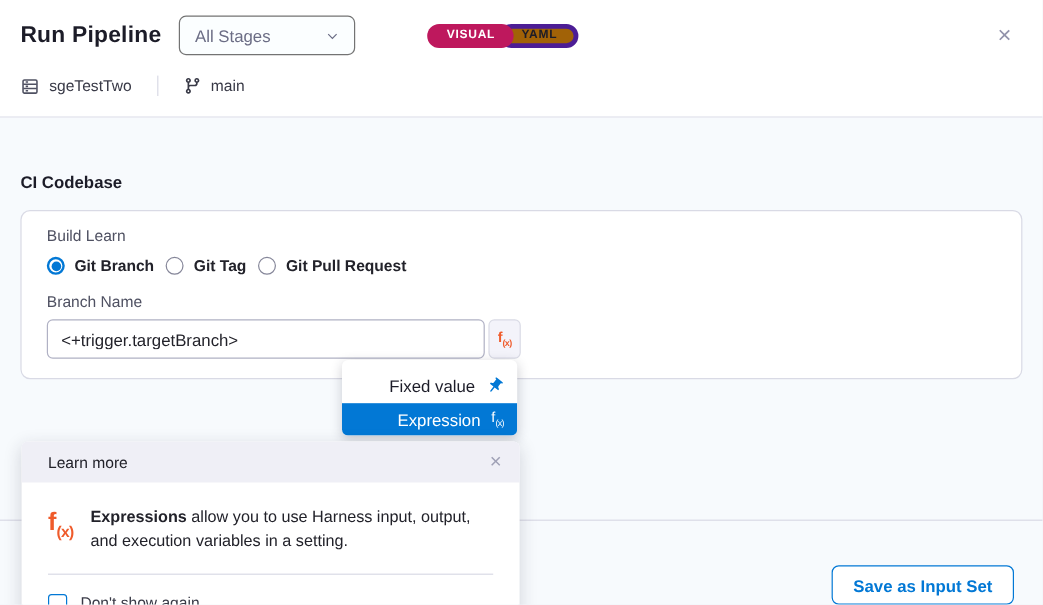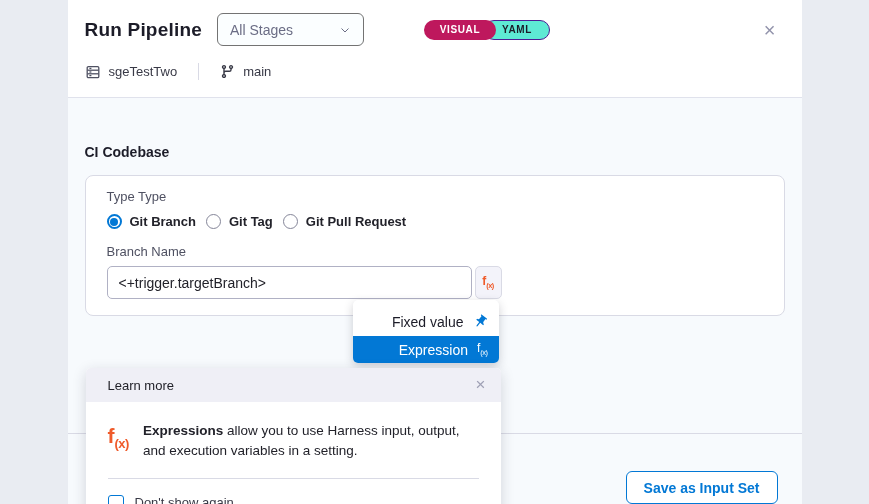--- a/index.html
+++ b/index.html
@@ -1,19 +1,19 @@
 <!DOCTYPE html>
 <html><head>
 <meta charset="utf-8">
 <style>
   * { box-sizing: border-box; margin: 0; padding: 0; }
   html,body { background:#e9ecf2; }
   body { font-family: "Liberation Sans", sans-serif; }
   .modal {
-    position: relative; width: 734px; height: 504px;
+    position: relative; width: 869px; height: 504px;
     background: #f7fafd; overflow: hidden; margin: 0 auto;
   }
   
   .hdr {
     height: 98px; background: #fff; border-bottom: 1px solid #e0e2ec;
     padding: 13px 24px 0 17px;
   }
   .hdr-row1 { display: flex; align-items: center; }
   .title { font-size: 19px; font-weight: bold; color: #1c1c28; letter-spacing: .2px; }
   .stage-select {
@@ -22,21 +22,21 @@
     display: flex; align-items: center; justify-content: space-between;
     padding: 0 12px; color: #6b6d85; font-size: 14px; cursor: pointer;
   }
   .chev { width: 12px; height: 12px; stroke: #6b6d85; fill: none; stroke-width: 2; }
   .toggle { position: relative; width: 126px; height: 20px; margin-left: 60px; }
   .toggle-pill {
     position: absolute; top: 0; height: 20px; border-radius: 10px;
     font-size: 10px; font-weight: bold; letter-spacing: .6px;
     display: flex; align-items: center; justify-content: center; cursor: pointer;
   }
-  .toggle-yaml { right: 0; width: 66px; background: #5eead4; border: 1px solid #4c1d95; color: #1c1c28; }
+  .toggle-yaml { right: 0; width: 66px; background: #a16207; border: 4px solid #4c1d95; color: #1c1c28; }
   .toggle-visual { left: 0; width: 72px; background: #be185d; color: #fff; z-index: 1; }
   .hdr-close { margin-left: auto; color: #9293ab; font-size: 20px; line-height: 14px; cursor: pointer; padding: 0 2px; }
   .hdr-row2 { display: flex; align-items: center; margin-top: 17px; color: #383946; font-size: 13px; }
   .hdr-row2 svg { flex: 0 0 auto; }
   .repo-name { margin-left: 8px; }
   .vdiv { width: 1px; height: 17px; background: #d9dae5; margin: 0 21px; }
   .branch-name { margin-left: 8px; }
   
   .content { padding: 46px 17px 0; }
   .section-title { font-size: 14px; font-weight: bold; color: #1c1c28; }
@@ -148,21 +148,21 @@
       <svg width="15" height="15" viewBox="0 0 16 16">
         <path fill="#383946" d="M9.5 3.25a2.25 2.25 0 1 1 3 2.122V6A2.5 2.5 0 0 1 10 8.5H6a1 1 0 0 0-1 1v1.128a2.251 2.251 0 1 1-1.5 0V5.372a2.25 2.25 0 1 1 1.5 0v1.836A2.493 2.493 0 0 1 6 7h4a1 1 0 0 0 1-1v-.628A2.25 2.25 0 0 1 9.5 3.25Zm-6 0a.75.75 0 1 0 1.5 0 .75.75 0 0 0-1.5 0Zm8.25-.75a.75.75 0 1 0 0 1.5.75.75 0 0 0 0-1.5ZM4.25 12a.75.75 0 1 0 0 1.5.75.75 0 0 0 0-1.5Z"></path>
       </svg>
       <span class="branch-name">main</span>
     </div>
   </div>
 
   <div class="content">
     <div class="section-title">CI Codebase</div>
     <div class="card">
-      <div class="field-label">Type Type</div>
+      <div class="field-label">Build Learn</div>
       <div class="radio-row">
         <div class="radio-item">
           <span class="radio checked"></span>
           <span class="radio-label">Git Branch</span>
         </div>
         <div class="radio-item">
           <span class="radio"></span>
           <span class="radio-label">Git Tag</span>
         </div>
         <div class="radio-item">

